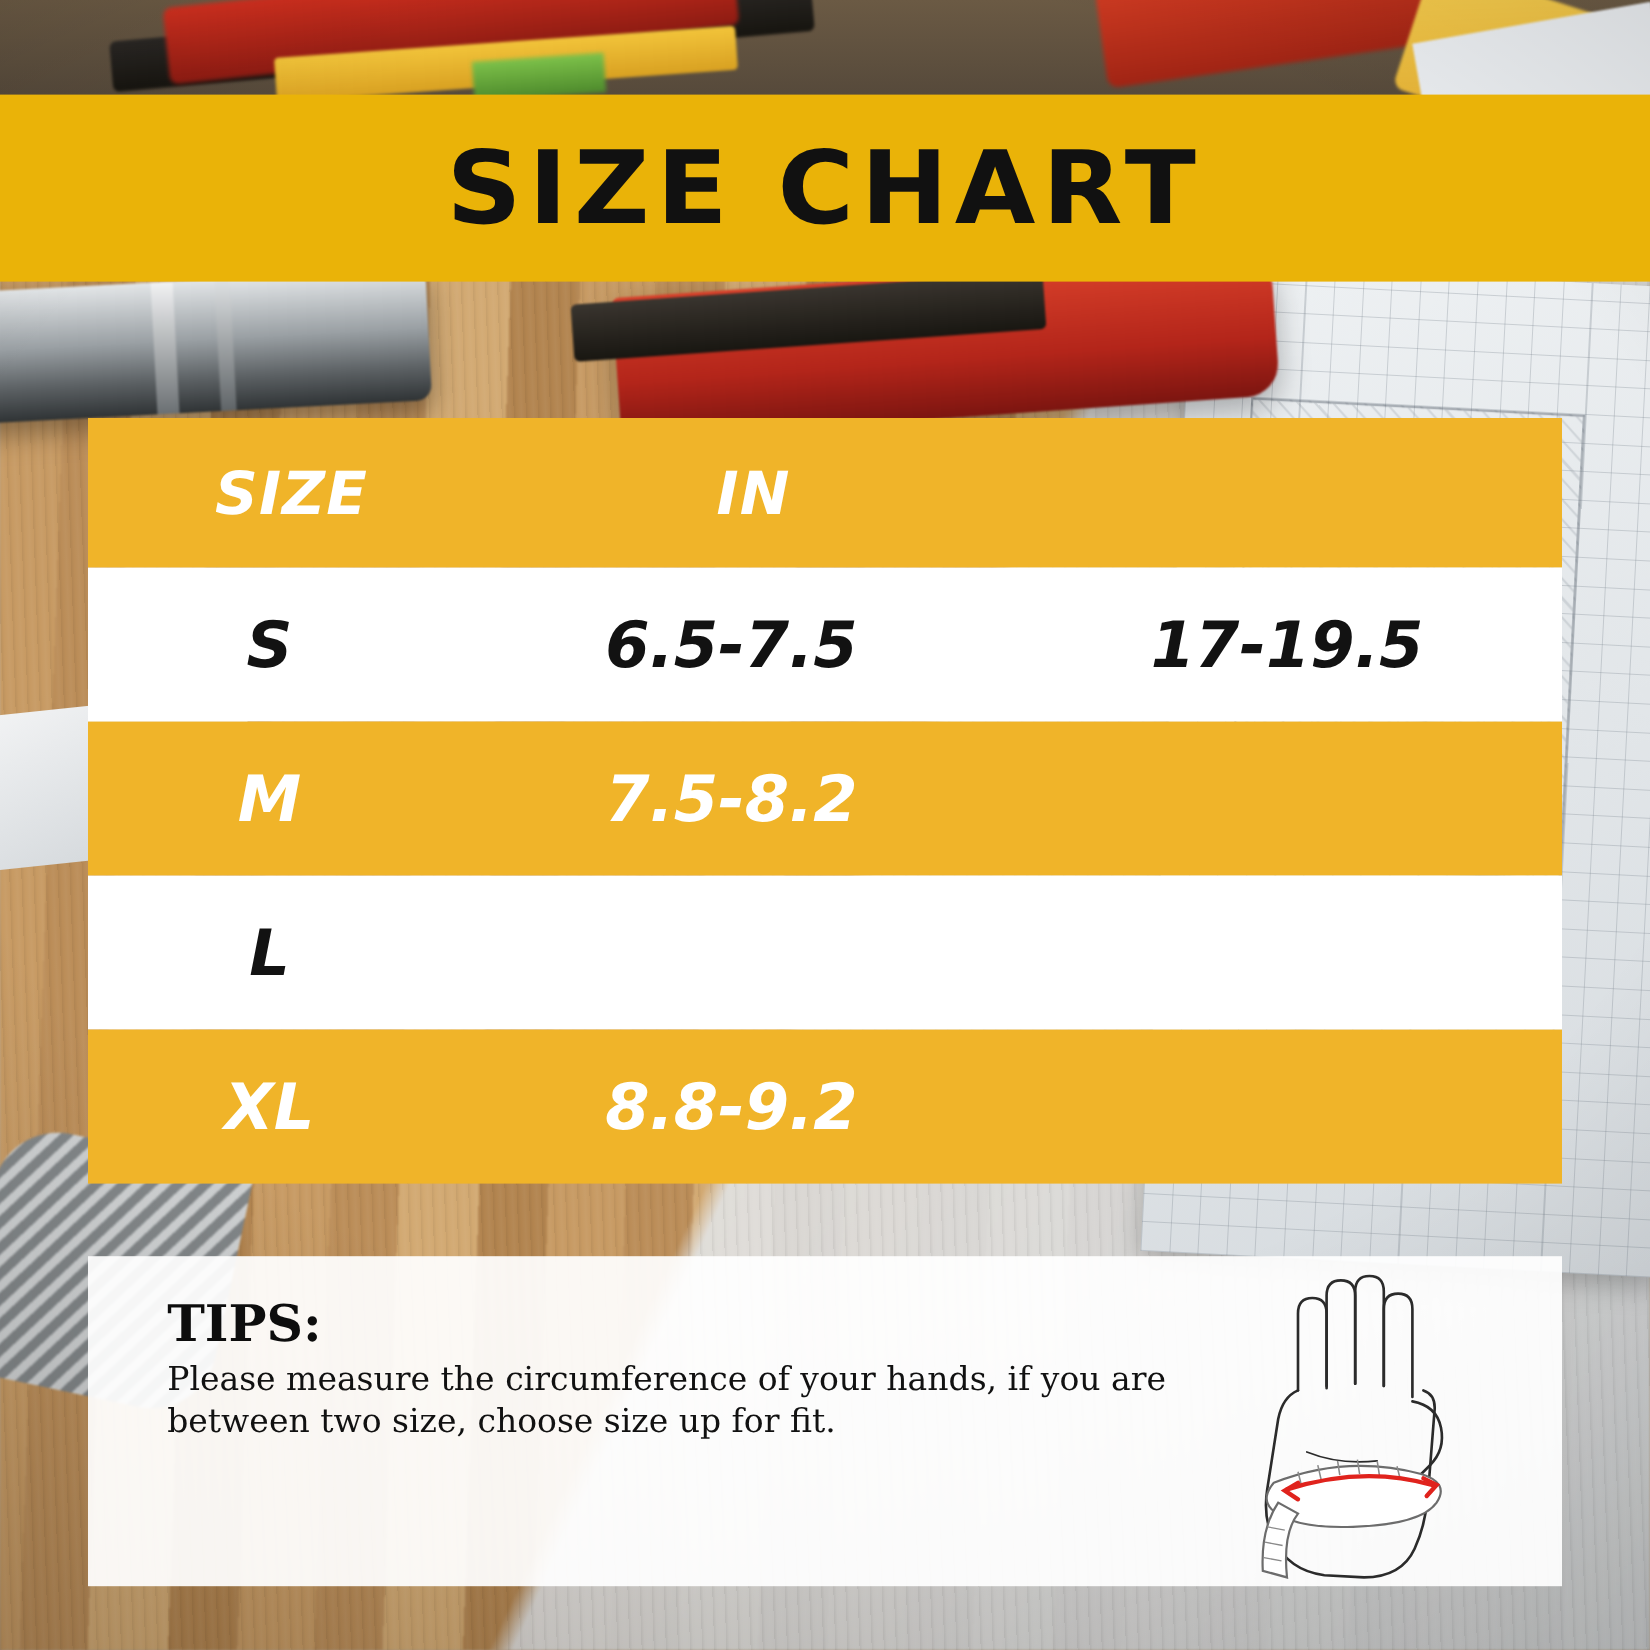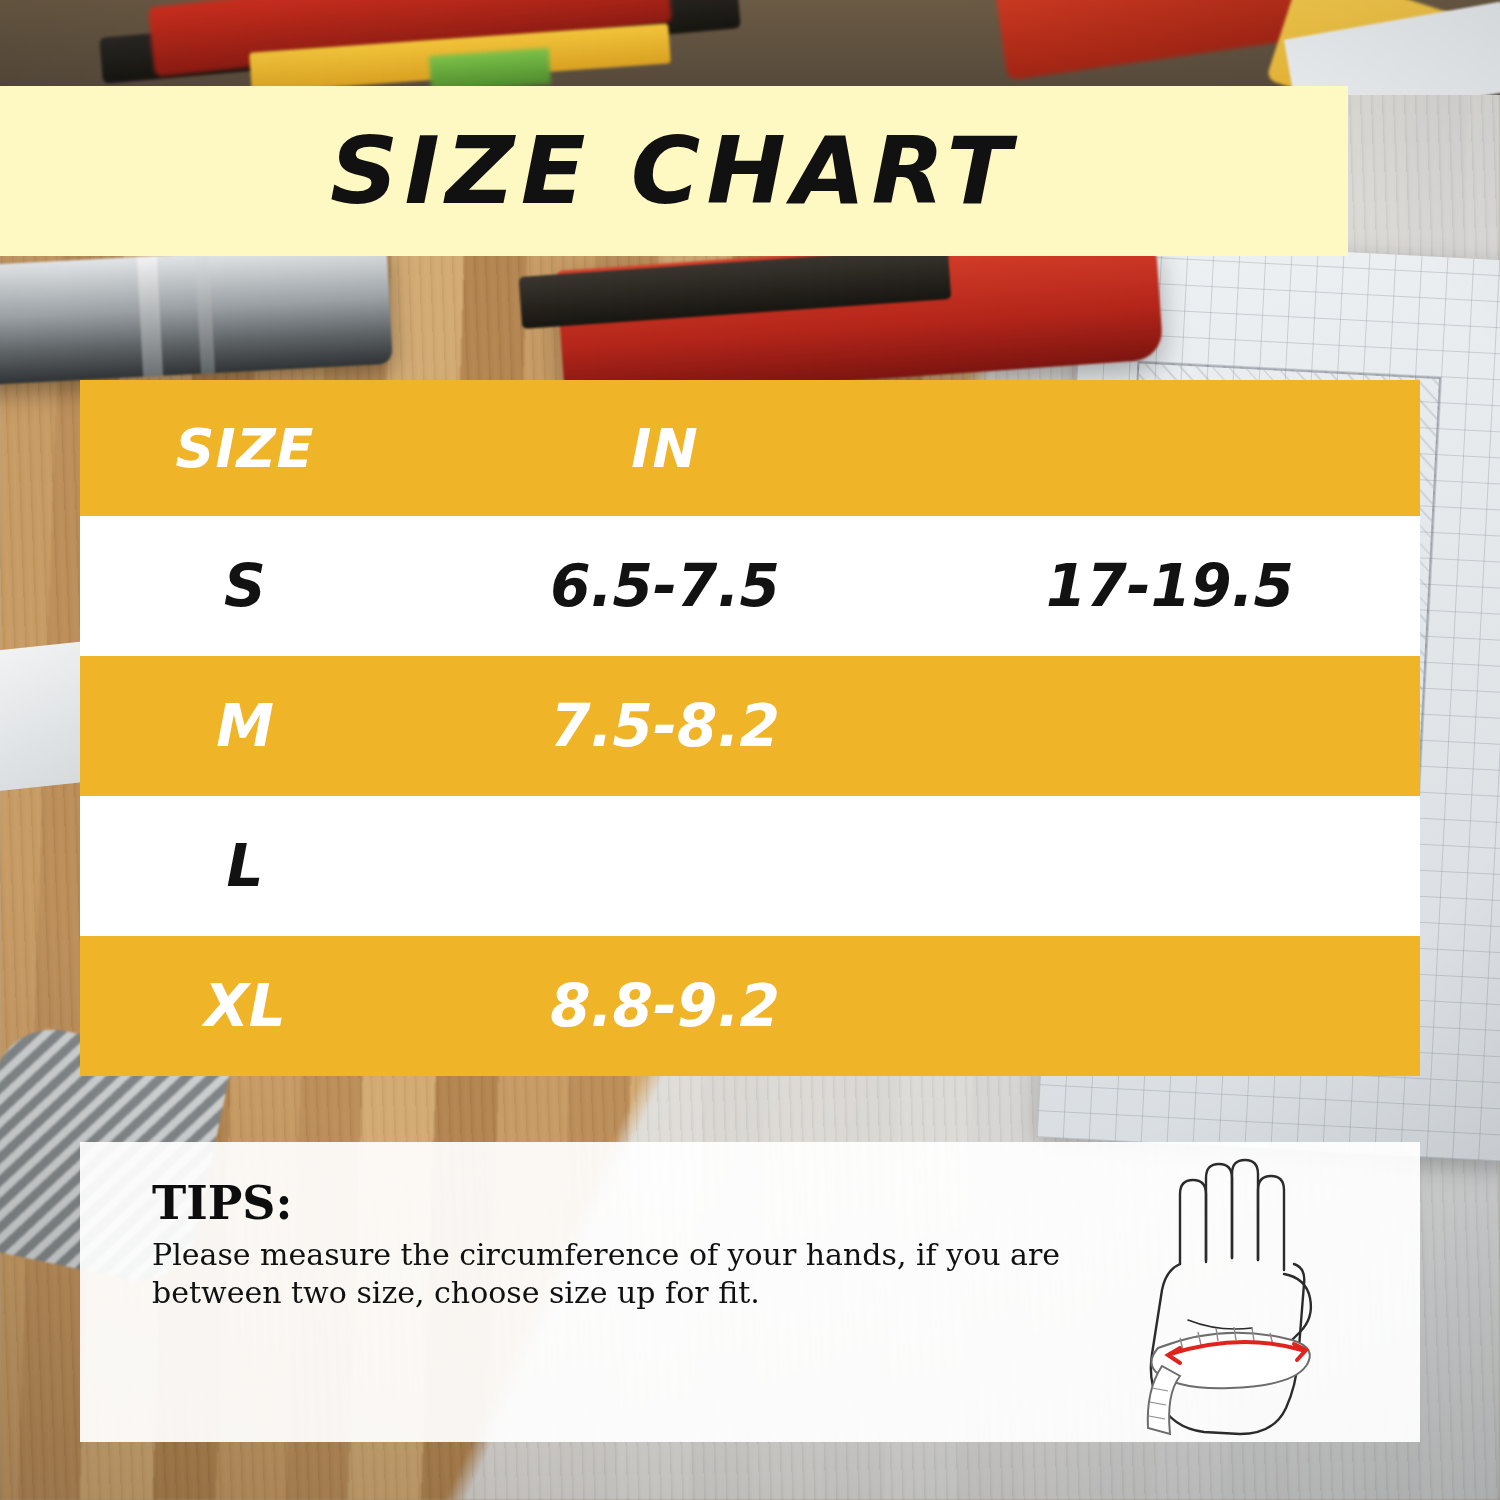--- a/index.html
+++ b/index.html
@@ -163,26 +163,25 @@
     opacity: .95;
   }
   .bgshade {
     position: absolute; inset: 0;
     background: radial-gradient(120% 90% at 50% 40%, rgba(0,0,0,0) 45%, rgba(0,0,0,0.30) 100%);
   }
 
   
   .title-band {
     position: absolute;
-    left: 0; top: 86px; width: 1348px; height: 170px;
-    background: #fef9c3;
+    left: 0; top: 86px; width: 1500px; height: 170px;
+    background: #eab308;
     display: flex;
     align-items: center;
     justify-content: center;
-    font-style: italic;
   }
   .title-text {
     font-family: "DejaVu Sans", sans-serif;
     font-weight: 700;
     font-size: 92px;
     letter-spacing: 6px;
     color: #111111;
     transform: scaleX(1.03);
   }
 
@@ -192,21 +191,21 @@
     left: 80px;
     top: 380px;
     width: 1340px;
   }
   .row {
     display: flex;
     align-items: center;
     height: 140px;
     box-sizing: border-box;
   }
-  .row.header { height: 136px; background: #f0b429; }
+  .row.header { height: 136px; background: #f0b429; padding-left: 20px; }
   .row.odd  { background: #ffffff; }
   .row.even { background: #f0b429; }
 
   .cell {
     font-family: "DejaVu Sans", sans-serif;
     font-weight: 700;
     font-style: italic;
     font-size: 58px;
     text-align: center;
     white-space: nowrap;

